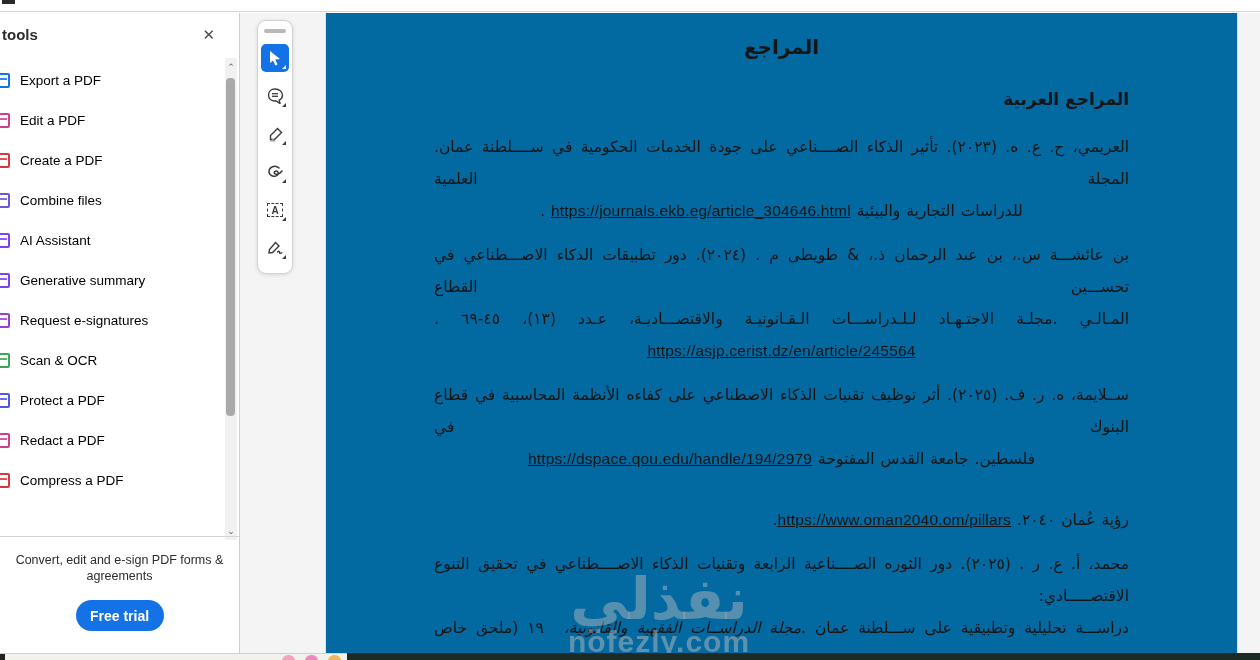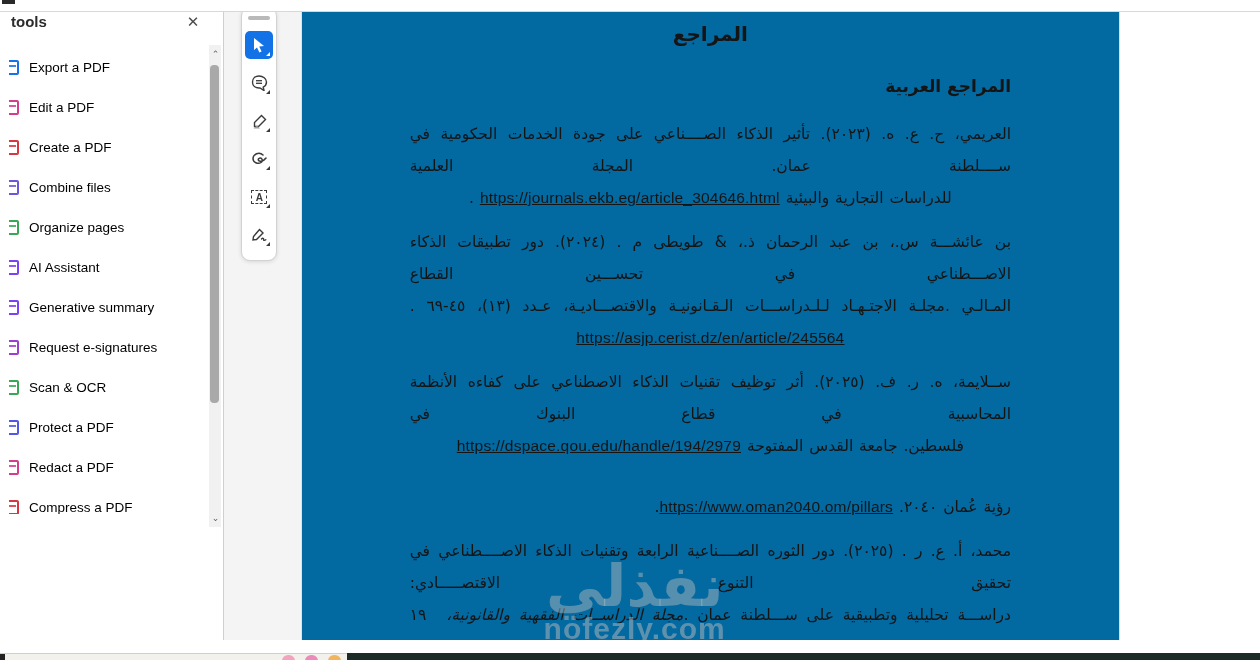--- a/index.html
+++ b/index.html
@@ -5,21 +5,21 @@
   * { margin: 0; padding: 0; box-sizing: border-box; }
   html, body { width: 1260px; height: 660px; overflow: hidden; }
   body { font-family: "Liberation Sans", sans-serif; background: #fff; position: relative; }
 
   
   .top-strip { position: absolute; top: 0; left: 0; width: 1260px; height: 12px;
                background: #fff; border-bottom: 1px solid #d8d8d8; z-index: 5; }
   .top-strip .tab-mark { position: absolute; left: 2px; top: 0; width: 13px; height: 4px; background: #2a2a2a; }
 
   
-  .main-row { position: absolute; top: 0; left: 0; width: 1120px; height: 640px; display: flex; padding-left: 9px; }
+  .main-row { position: absolute; top: 13px; left: 0; width: 1260px; height: 640px; display: flex; }
 
   
   .sidebar { width: 240px; height: 100%; background: #fff; border-right: 1px solid #cfcfcf; position: relative; }
   .sidebar-header { display: flex; align-items: center; justify-content: space-between; padding: 12px 18px 6px 2px; }
   .sidebar-title { font-weight: bold; font-size: 15px; color: #2c2c2c; }
   .close-btn { font-size: 15px; color: #4b4b4b; cursor: pointer; line-height: 1; padding: 2px 6px; }
   .tool-list { position: absolute; top: 47px; left: 0; width: 224px; height: 467px; overflow: hidden; }
   .tool-item { display: flex; align-items: center; height: 40px; padding-left: 0; cursor: pointer; }
   .tool-icon { width: 13px; height: 15px; border: 2px solid currentColor; border-radius: 2px;
                margin-left: -3px; margin-right: 10px; position: relative; flex: none; }
@@ -107,24 +107,20 @@
         </div>
         <div class="tool-item">
           <span class="tool-icon" style="color: rgb(215, 55, 63);"></span>
           <span class="tool-label">Create a PDF</span>
         </div>
         <div class="tool-item">
           <span class="tool-icon" style="color: rgb(113, 85, 217);"></span>
           <span class="tool-label">Combine files</span>
         </div>
         <div class="tool-item">
-          <span class="tool-icon" style="color: rgb(58, 167, 87);"></span>
-          <span class="tool-label">Organize pages</span>
-        </div>
-        <div class="tool-item">
           <span class="tool-icon" style="color: rgb(122, 66, 244);"></span>
           <span class="tool-label">AI Assistant</span>
         </div>
         <div class="tool-item">
           <span class="tool-icon" style="color: rgb(122, 66, 244);"></span>
           <span class="tool-label">Generative summary</span>
         </div>
         <div class="tool-item">
           <span class="tool-icon" style="color: rgb(156, 63, 209);"></span>
           <span class="tool-label">Request e-signatures</span>
@@ -146,20 +142,27 @@
           <span class="tool-label">Compress a PDF</span>
         </div>
       </div>
 
     <div class="list-scrollbar">
       <div class="scroll-arrow up">⌃</div>
       <div class="scroll-thumb"></div>
       <div class="scroll-arrow down">⌄</div>
     </div>
 
+    <div class="sidebar-footer">
+      <div class="promo-text">
+        <span>Convert, edit and e-sign PDF forms &amp;</span><br>
+        <span>agreements</span>
+      </div>
+      <button class="free-trial-btn">Free trial</button>
+    </div>
   </div>
 
   <div class="gutter">
     <div class="float-toolbar">
       <div class="drag-handle"></div>
 
       <div class="tb-btn active">
         <span>
           <svg width="14" height="16" viewBox="0 0 14 16">
               <path d="M2 1 L12 9 L7.2 9.6 L9.6 14.4 L7.4 15.4 L5 10.6 L2 13 Z" fill="#fff"></path>

